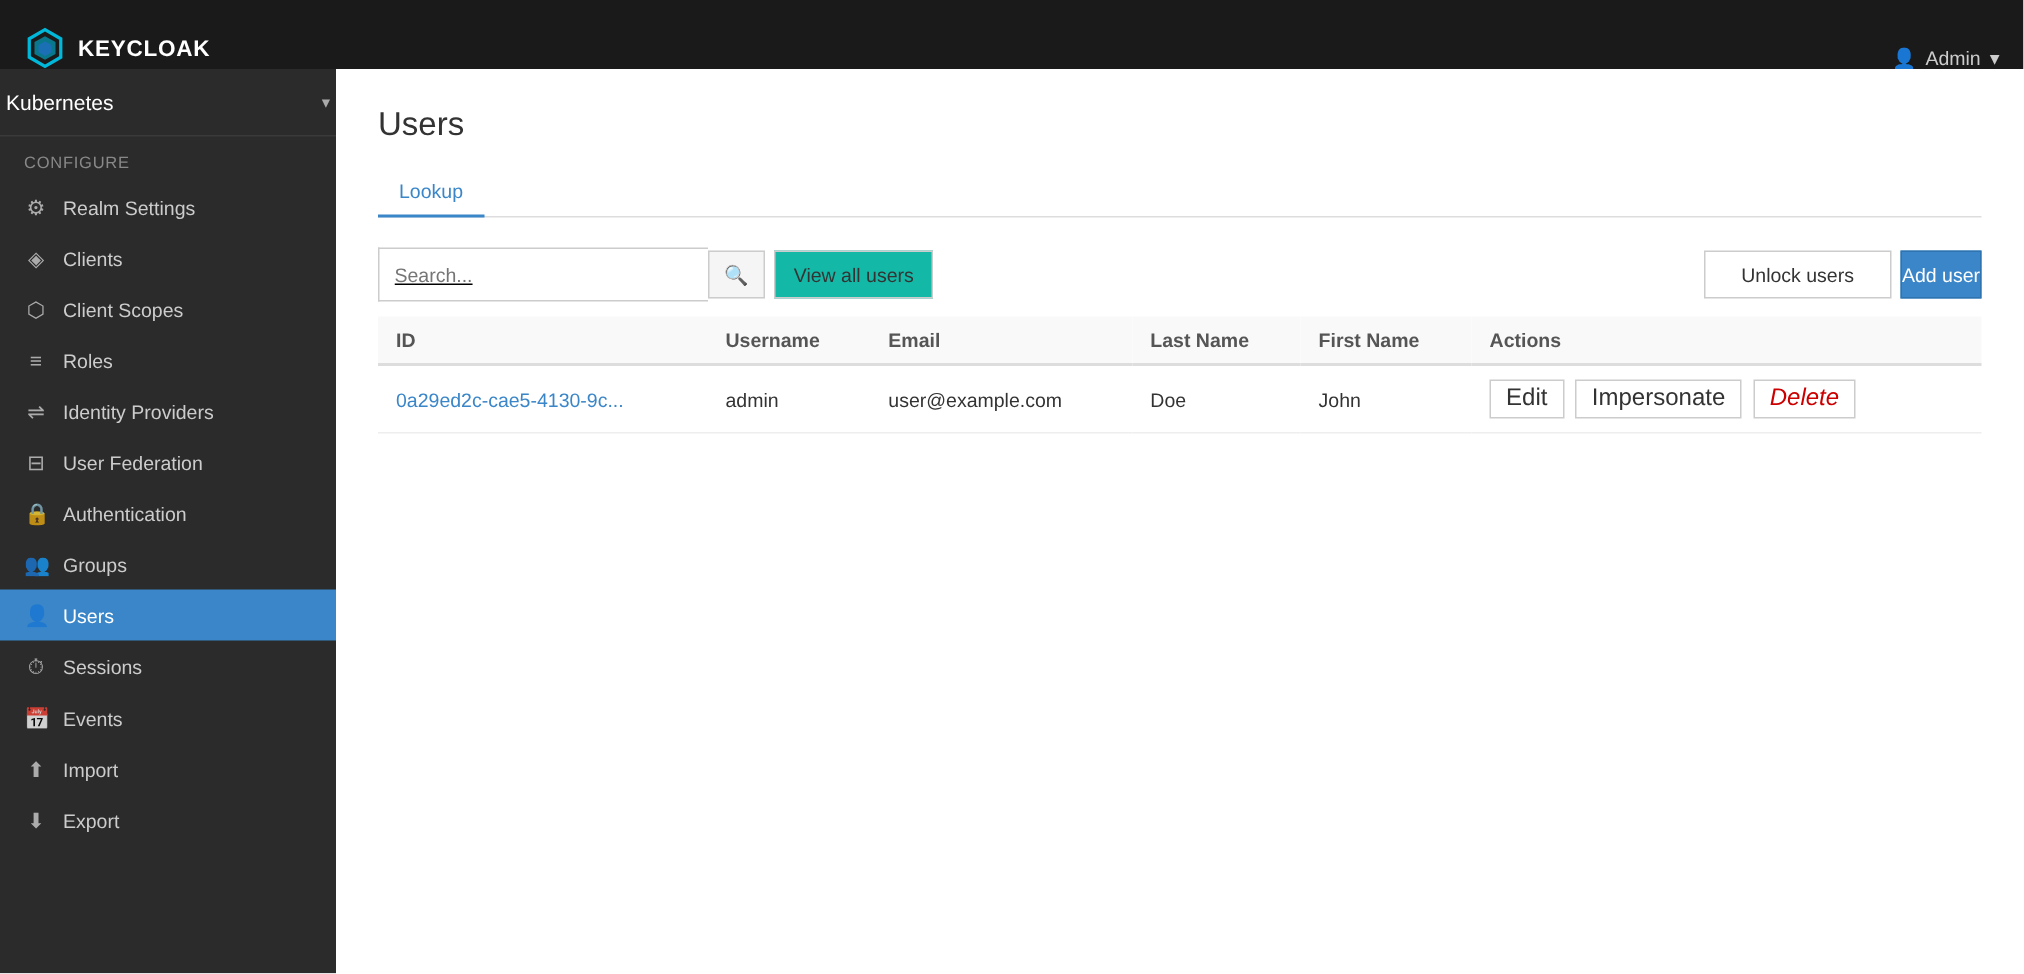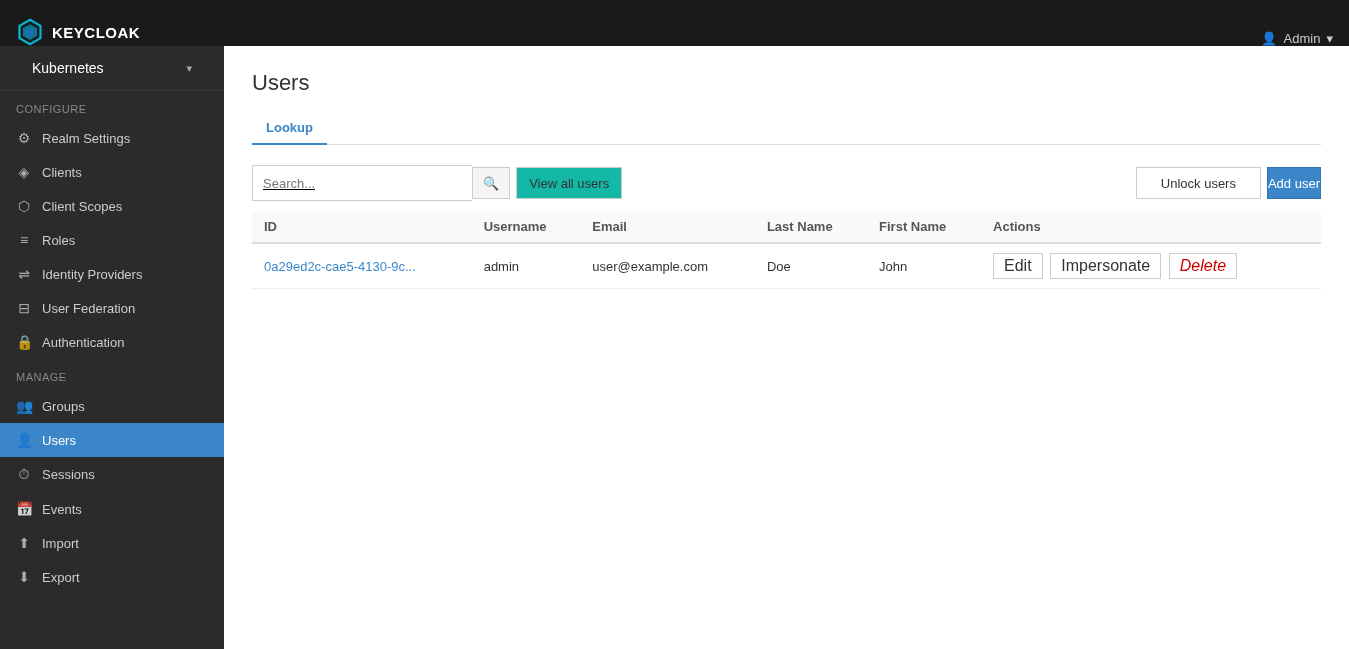--- a/index.html
+++ b/index.html
@@ -51,21 +51,21 @@
       color: #ccc;
       display: flex;
       flex-direction: column;
       flex-shrink: 0;
       overflow-y: auto;
     }
     .realm-selector {
       display: flex;
       align-items: center;
       justify-content: space-between;
-      padding: 14px 32px;
+      padding: 14px 4px;
       color: #fff;
       font-size: 14px;
       font-weight: 500;
       border-bottom: 1px solid #3a3a3a;
       cursor: pointer;
     }
     .realm-selector .chevron { color: #aaa; font-size: 11px; }
 
     .sidebar-section-label {
       padding: 12px 16px 6px;
@@ -112,21 +112,21 @@
       padding: 8px 14px;
       cursor: pointer;
       font-size: 13px;
       color: #555;
       border-bottom: 2px solid transparent;
       margin-bottom: -1px;
     }
     .tab.active {
       color: #3a86c8;
       border-bottom: 2px solid #3a86c8;
-      font-weight: 700;
+      font-weight: 400;
     }
 
     
     .users-toolbar {
       display: flex;
       align-items: center;
       justify-content: space-between;
       margin-bottom: 10px;
     }
     .search-area {
@@ -271,21 +271,20 @@
     </div>
     <div class="sidebar-item">
       <span class="icon">⊟</span>
       <span>User Federation</span>
     </div>
     <div class="sidebar-item">
       <span class="icon">🔒</span>
       <span>Authentication</span>
     </div>
 
-    <div class="sidebar-section-label">Manage</div>
 
     <div class="sidebar-item">
       <span class="icon">👥</span>
       <span>Groups</span>
     </div>
     <div class="sidebar-item active">
       <span class="icon">👤</span>
       <span>Users</span>
     </div>
     <div class="sidebar-item">

